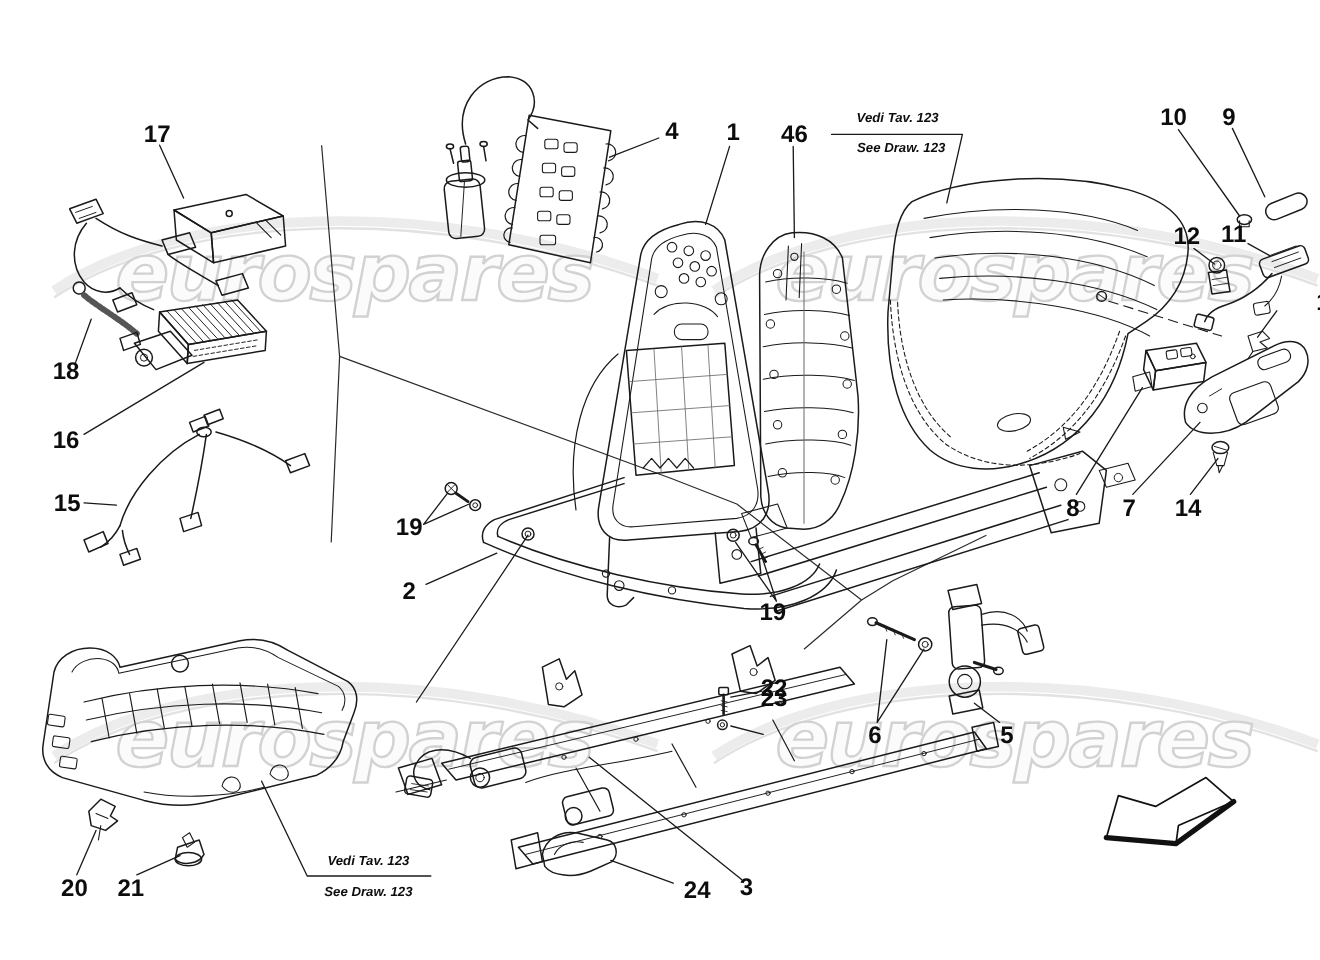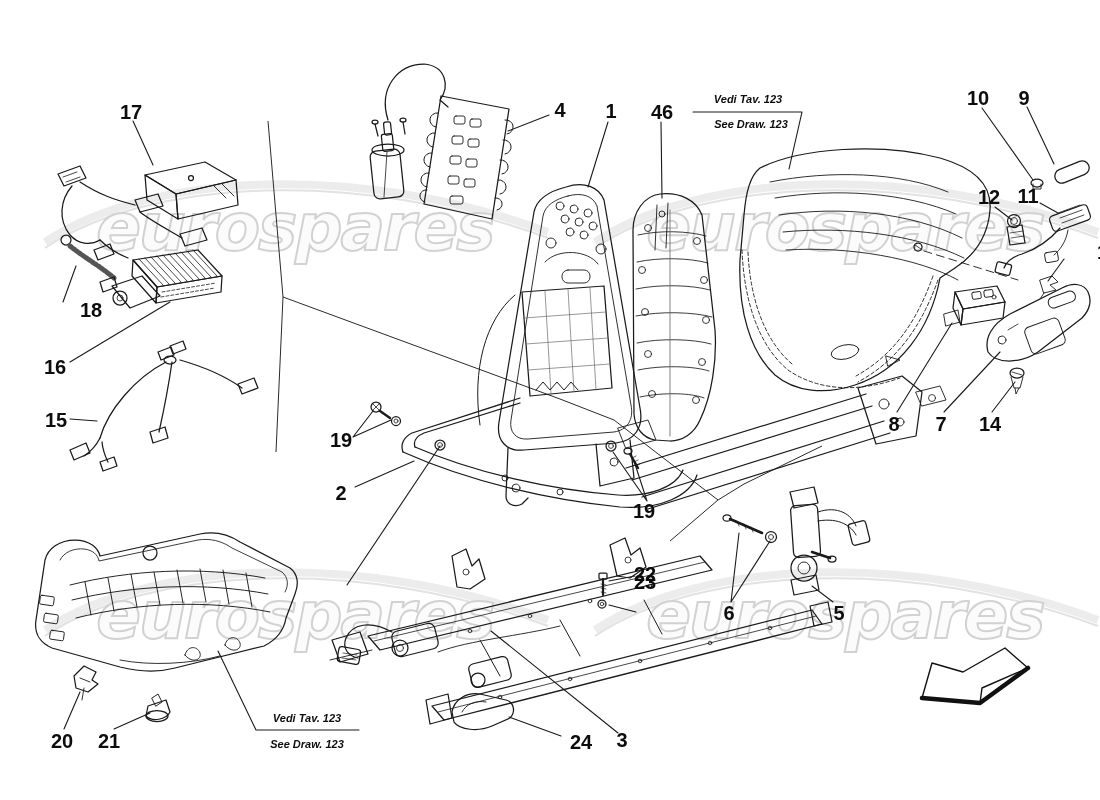--- a/index.html
+++ b/index.html
@@ -422,21 +422,21 @@
   <div>
       <div class="callout" style="left: 131px; top: 112px;">17</div>
       <div class="callout" style="left: 560px; top: 110px;">4</div>
       <div class="callout" style="left: 611px; top: 111px;">1</div>
       <div class="callout" style="left: 662px; top: 112px;">46</div>
       <div class="callout" style="left: 978px; top: 98px;">10</div>
       <div class="callout" style="left: 1024px; top: 98px;">9</div>
       <div class="callout" style="left: 989px; top: 197px;">12</div>
       <div class="callout" style="left: 1028px; top: 196px;">11</div>
       <div class="callout" style="left: 1070px; top: 252px; margin-left: 38px;">13</div>
-      <div class="callout" style="left: 55px; top: 310px; margin-left: 36px;">18</div>
+      <div class="callout" style="left: 55px; top: 310px;">18</div>
       <div class="callout" style="left: 55px; top: 367px;">16</div>
       <div class="callout" style="left: 56px; top: 420px;">15</div>
       <div class="callout" style="left: 341px; top: 440px;">19</div>
       <div class="callout" style="left: 341px; top: 493px;">2</div>
       <div class="callout" style="left: 894px; top: 424px;">8</div>
       <div class="callout" style="left: 941px; top: 424px;">7</div>
       <div class="callout" style="left: 990px; top: 424px;">14</div>
       <div class="callout" style="left: 644px; top: 511px;">19</div>
       <div class="callout" style="left: 645px; top: 574px;">22</div>
       <div class="callout" style="left: 645px; top: 582px; text-align: center;">23</div>

